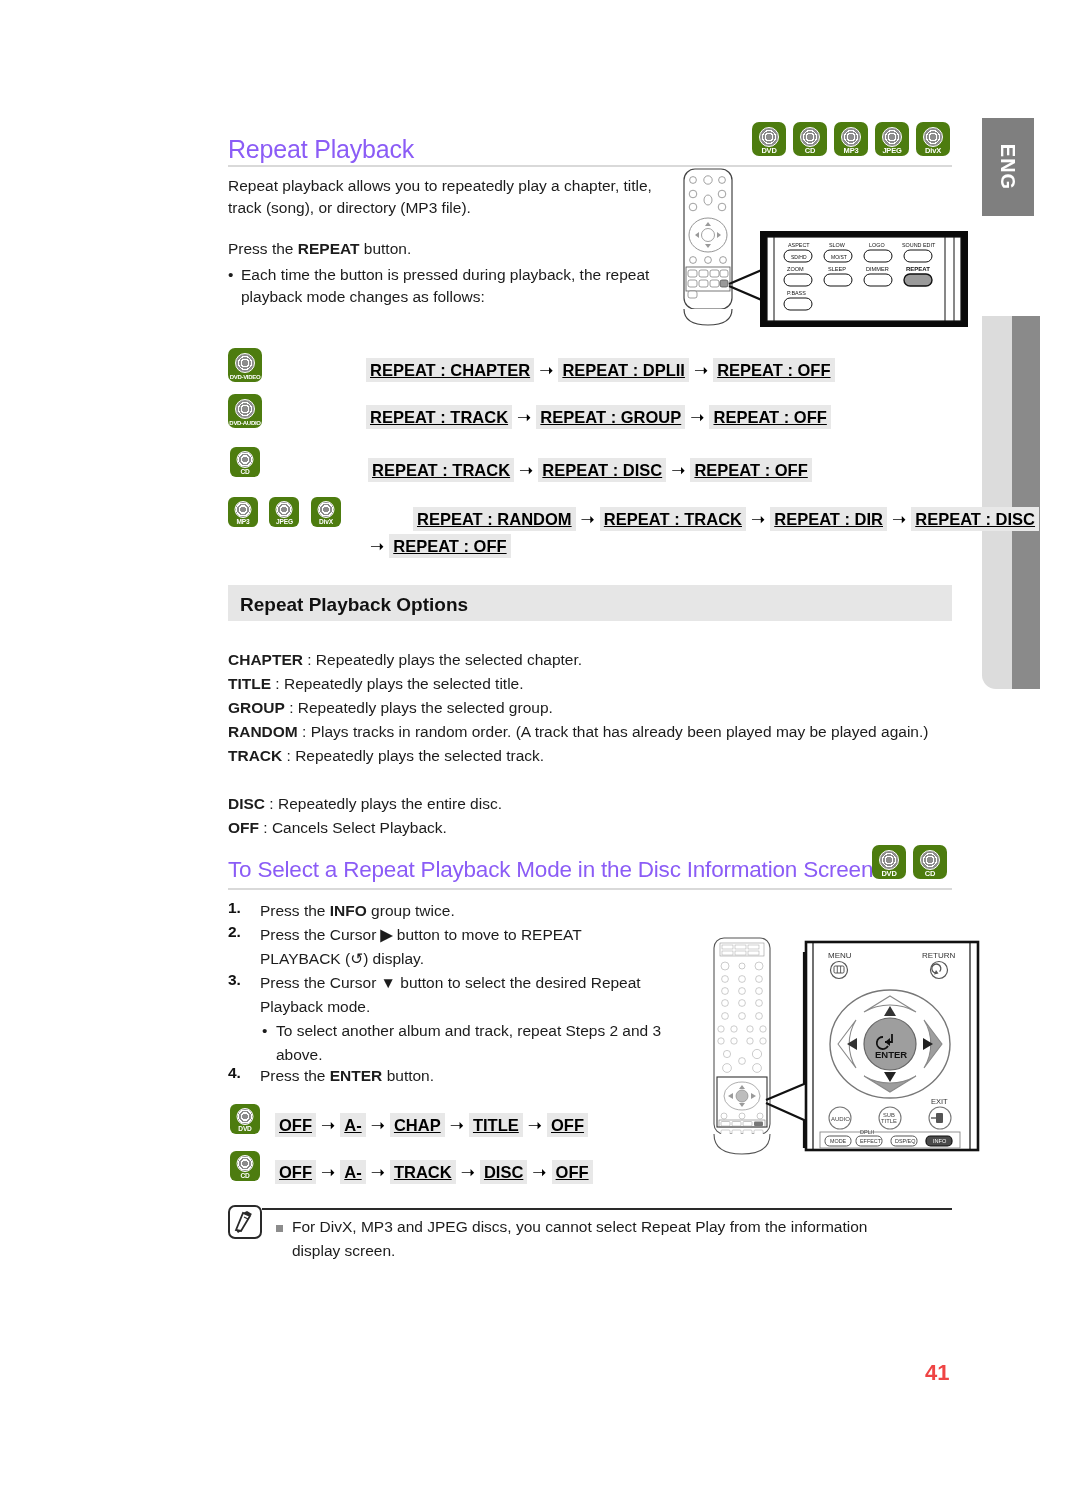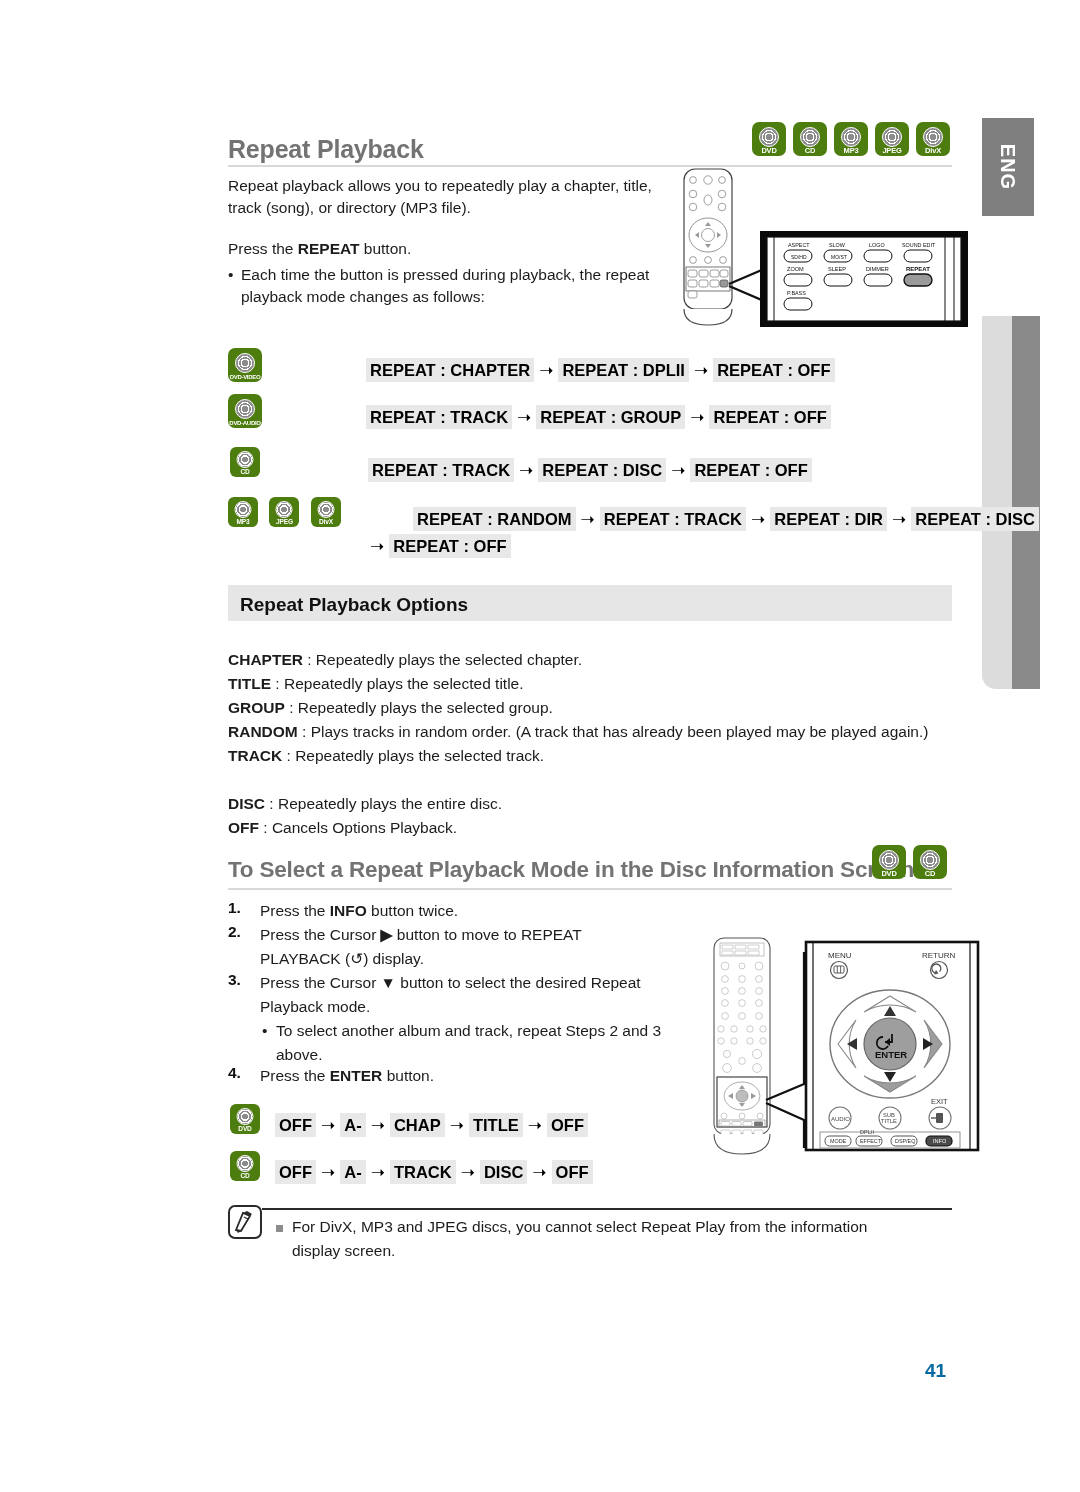--- a/index.html
+++ b/index.html
@@ -70,22 +70,22 @@
     top: 0;
     width: 28px;
     height: 100%;
     background: #8a8a8a;
   }
 
   
   .h1 {
     position: absolute;
     font-size: 25px;
-    font-weight: bold;
-    color: #737373;
+    font-weight: normal;
+    color: #8b5cf6;
     letter-spacing: -0.2px;
     white-space: nowrap;
   }
   .h1-rule {
     position: absolute;
     height: 2px;
     background: #d9d9d9;
   }
 
   
@@ -147,20 +147,21 @@
     position: absolute;
     font-size: 16.5px;
     font-weight: bold;
     color: #000;
     white-space: nowrap;
     line-height: 26px;
   }
   .seq .chip {
     background: #e8e8e8;
     padding: 3px 4px;
+    text-decoration: underline;
   }
   .seq .arr {
     padding: 0 5px;
     font-weight: normal;
     font-size: 17px;
   }
 
   
   .band {
     position: absolute;
@@ -219,23 +220,23 @@
   }
   .note-txt {
     position: absolute;
     font-size: 15.5px;
     line-height: 24px;
     color: #1c1c1c;
   }
 
   .pageno {
     position: absolute;
-    font-size: 19px;
+    font-size: 22px;
     font-weight: bold;
-    color: #0369a1;
+    color: #ef4444;
   }
 
   
   .illus { position: absolute; }
 </style>
 </head>
 <body>
 
 <div class="page">
 
@@ -402,38 +403,38 @@
 
   <div class="band" style="left:228px; top:585px; width:724px; height:36px;"></div>
   <div class="band-title" style="left:240px; top:594px;">Repeat Playback Options</div>
 
   <div class="opt" style="left:228px; top:648px;"><b>CHAPTER</b><span> : Repeatedly plays the selected chapter.</span></div>
   <div class="opt" style="left:228px; top:672px;"><b>TITLE</b><span> : Repeatedly plays the selected title.</span></div>
   <div class="opt" style="left:228px; top:696px;"><b>GROUP</b><span> : Repeatedly plays the selected group.</span></div>
   <div class="opt" style="left:228px; top:720px;"><b>RANDOM</b><span> : Plays tracks in random order. (A track that has already been played may be played again.)</span></div>
   <div class="opt" style="left:228px; top:744px;"><b>TRACK</b><span> : Repeatedly plays the selected track.</span></div>
   <div class="opt" style="left:228px; top:792px;"><b>DISC</b><span> : Repeatedly plays the entire disc.</span></div>
-  <div class="opt" style="left:228px; top:816px;"><b>OFF</b><span> : Cancels Options Playback.</span></div>
+  <div class="opt" style="left:228px; top:816px;"><b>OFF</b><span> : Cancels Select Playback.</span></div>
 
   <div class="h1" style="left:228px; top:857px; font-size:22.5px;">To Select a Repeat Playback Mode in the Disc Information Screen</div>
   <div class="h1-rule" style="left:228px; top:888px; width:724px;"></div>
 
   <div class="disc-strip" style="left:872px; top:845px;">
     <div class="disc">
         <div class="ring"></div>
         <div class="lbl">DVD</div>
       </div>
     <div class="disc">
         <div class="ring"></div>
         <div class="lbl">CD</div>
       </div>
   </div>
 
   <div class="step-num" style="left:228px; top:899px;">1.</div>
-  <div class="step-txt" style="left:260px; top:899px; width:420px;"><span>Press the </span><b>INFO</b><span> button twice.</span></div>
+  <div class="step-txt" style="left:260px; top:899px; width:420px;"><span>Press the </span><b>INFO</b><span> group twice.</span></div>
 
   <div class="step-num" style="left:228px; top:923px;">2.</div>
   <div class="step-txt" style="left:260px; top:923px; width:420px;"><span>Press the Cursor </span><b>▶</b><span> button to move to REPEAT</span><br><span>PLAYBACK (↺) display.</span></div>
 
   <div class="step-num" style="left:228px; top:971px;">3.</div>
   <div class="step-txt" style="left:260px; top:971px; width:420px;"><span>Press the Cursor </span><b>▼</b><span> button to select the desired Repeat</span><br><span>Playback mode.</span></div>
 
   <div class="step-txt" style="left:262px; top:1019px; width:400px;">
       <span style="position:absolute; left:0;">•</span>
       <span style="display:block; padding-left:14px;">To select another album and track, repeat Steps 2 and 3 above.</span>

